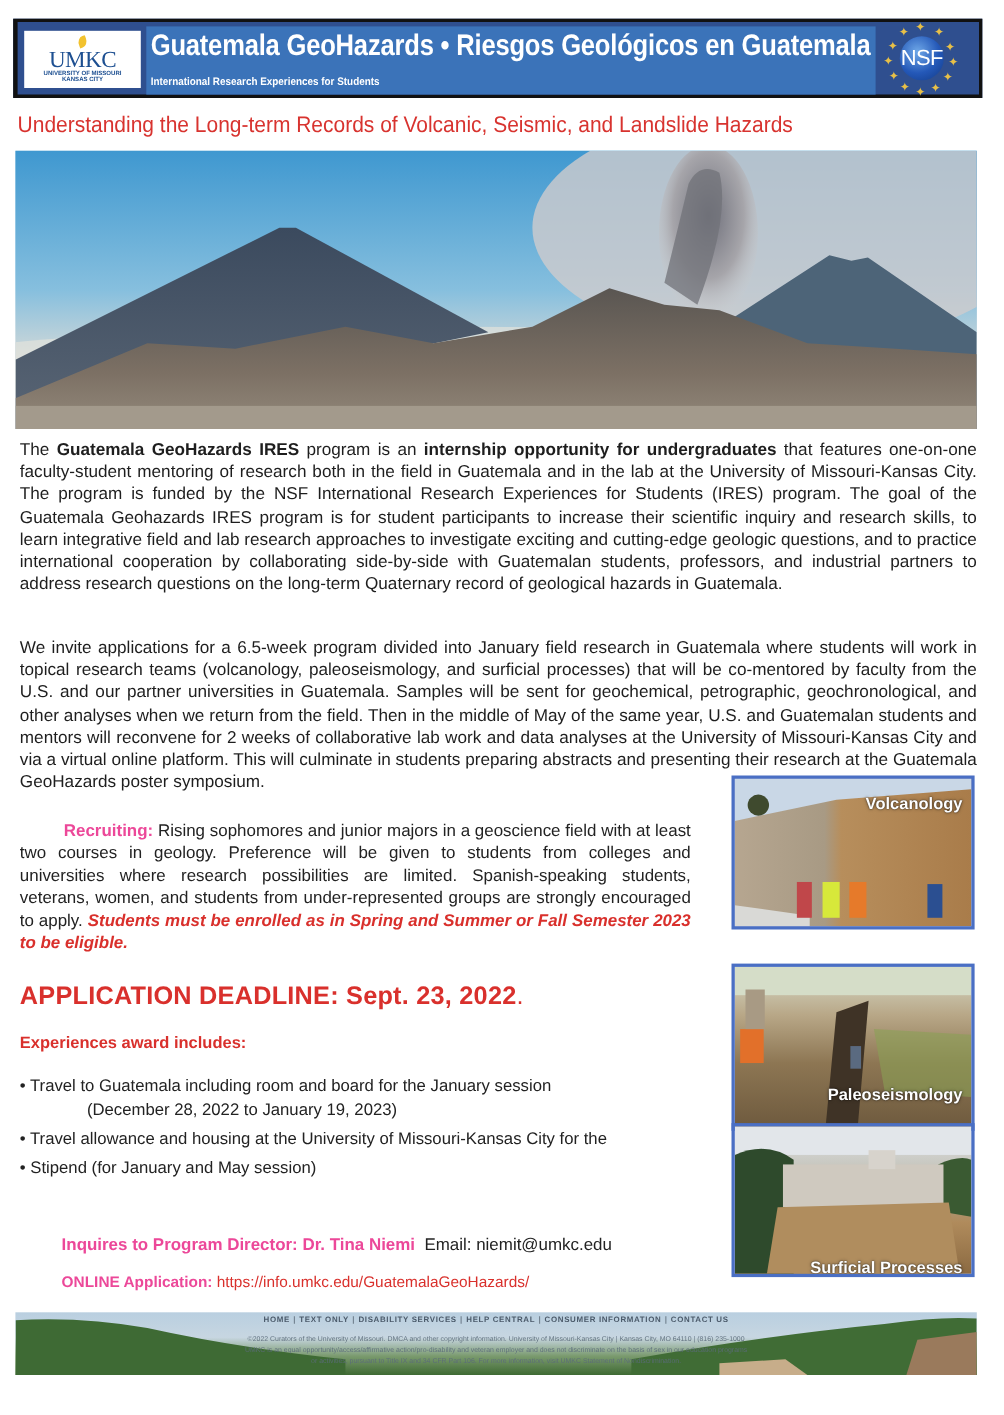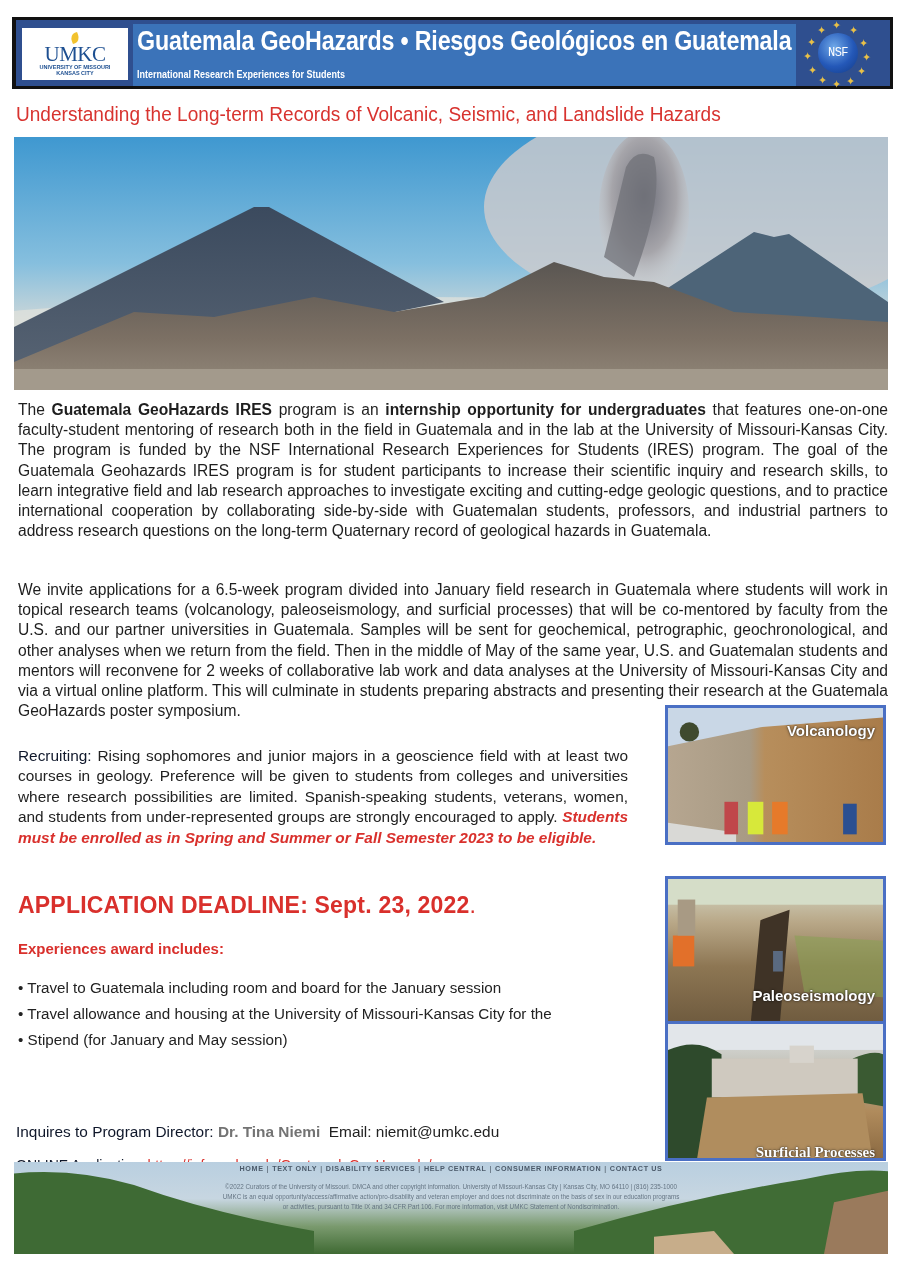--- a/index.html
+++ b/index.html
@@ -43,21 +43,21 @@
     position: absolute; left: 786px; top: 0px; width: 72px; height: 66px; display: flex; align-items: center; justify-content: center;
   }
   .nsf-ring {
     width: 62px; height: 62px; border-radius: 50%; position: relative;
     background: radial-gradient(circle at 50% 50%, transparent 22px, transparent 23px);
   }
   .nsf-globe {
     position: absolute; left: 11px; top: 11px; width: 40px; height: 40px; border-radius: 50%;
     background: radial-gradient(circle at 40% 35%, #6fa8e8 0%, #2458b8 55%, #123a85 100%);
     display: flex; align-items: center; justify-content: center;
-    font-family: Liberation Mono, monospace; font-size: 12px; color: #fff; letter-spacing: -0.5px;
+    font-family: Liberation Sans, sans-serif; font-size: 20px; color: #fff; letter-spacing: -0.5px;
   }
   .nsf-star { position: absolute; color: #e8c048; font-size: 11px; line-height: 11px; }
 
   
   .subtitle {
     position: absolute; left: 16px; top: 102px; font-size: 20.5px; color: #d8332f; white-space: nowrap;
     transform: scaleX(0.93); transform-origin: left top;
   }
 
   
@@ -71,61 +71,61 @@
   .para {
     position: absolute; left: 18px; width: 870px; font-size: 15.6px; line-height: 20.2px; text-align: justify; color: #1e1e1e;
   }
   .para b { font-weight: bold; }
   .p1 { top: 400px; }
   .p2 { top: 580px; }
 
   .recruit {
     position: absolute; left: 18px; top: 746px; width: 610px; font-size: 15.4px; line-height: 20.4px; text-align: justify; color: #222;
   }
-  .red-bold { color: #0f172a; font-weight: normal; }
+  .red-bold { color: #ec4899; font-weight: bold; margin-left: 40px; }
   .red-bi { color: #d9302c; font-weight: bold; font-style: italic; }
 
   .deadline {
     position: absolute; left: 18px; top: 892px; font-size: 23px; font-weight: bold; color: #d9302c; white-space: nowrap; letter-spacing: 0.2px;
   }
   .deadline .dot { font-weight: normal; }
 
   .award-head {
     position: absolute; left: 18px; top: 940px; font-size: 15px; font-weight: bold; color: #d9302c;
   }
   .award-list { position: absolute; left: 18px; top: 978px; width: 630px; font-size: 15.2px; color: #222; }
   .award-item { position: relative; }
   .award-line { display: block; height: 22px; line-height: 20px; white-space: nowrap; }
   .award-indent { padding-left: 61px; }
   .award-item + .award-item { margin-top: 4px; }
 
   .inquire {
     position: absolute; left: 16px; top: 1123px; font-size: 15.4px; white-space: nowrap; color: #222;
   }
-  .inquire .dir { font-weight: bold; color: #737373; }
+  .inquire .dir { font-weight: bold; color: #ec4899; }
   .online {
     position: absolute; left: 16px; top: 1157px; font-size: 14px; white-space: nowrap;
   }
   .online a { color: #d9302c; text-decoration: none; }
 
   
   .photo {
     position: absolute; left: 665px; width: 221px; border: 3px solid #4a6fc4; overflow: hidden;
   }
   .photo-label {
     position: absolute; right: 8px; font-size: 15px; font-weight: bold; color: #ffffff;
     text-shadow: 0 0 3px rgba(0,0,0,0.6), 0 0 1px rgba(0,0,0,0.8); white-space: nowrap;
   }
   .ph-volc { top: 705px; height: 140px; background: linear-gradient(90deg, #b6a690 0%, #a89a84 38%, #b78e5c 45%, #a97c4a 100%); }
   .ph-paleo { top: 876px; height: 152px; background: linear-gradient(180deg, #d8dccb 0%, #b8a787 30%, #8d7653 60%, #6e5a3e 100%); }
-  .ph-surf { top: 1021px; height: 140px; background: linear-gradient(180deg, #dfe3e6 0%, #c9c9c2 25%, #a89f8b 45%, #b08b5c 65%, #8b6a42 100%); font-family: Liberation Serif, serif; }
+  .ph-surf { top: 1021px; height: 140px; background: linear-gradient(180deg, #dfe3e6 0%, #c9c9c2 25%, #a89f8b 45%, #b08b5c 65%, #8b6a42 100%); }
 
   
   .footer {
-    position: absolute; left: 14px; top: 1162px; width: 874px; height: 92px; overflow: hidden;
+    position: absolute; left: 14px; top: 1193px; width: 874px; height: 57px; overflow: hidden;
     background: linear-gradient(180deg, #b9cfe0 0%, #c7d6e1 40%, #7a9a6e 70%, #3f6a33 100%);
   }
   .footer-nav {
     position: absolute; left: 0; right: 0; top: 2px; text-align: center; font-size: 7.2px; font-weight: bold; color: #4b5a6a; letter-spacing: 0.6px;
   }
   .footer-nav span { cursor: pointer; }
   .footer-sep { color: #6b7a88; padding: 0 3px; }
   .footer-legal {
     position: absolute; left: 0; right: 0; top: 20px; text-align: center; font-size: 6.3px; color: #5b6b7a; line-height: 10px; opacity: 0.9;
   }
@@ -205,20 +205,21 @@
 <div class="para p2">We invite applications for a 6.5-week program divided into January field research in Guatemala where students will work in topical research teams (volcanology, paleoseismology, and surficial processes) that will be co-mentored by faculty from the U.S. and our partner universities in Guatemala. Samples will be sent for geochemical, petrographic, geochronological, and other analyses when we return from the field. Then in the middle of May of the same year, U.S. and Guatemalan students and mentors will reconvene for 2 weeks of collaborative lab work and data analyses at the University of Missouri-Kansas City and via a virtual online platform. This will culminate in students preparing abstracts and presenting their research at the Guatemala GeoHazards poster symposium.</div>
 
 <div class="recruit"><span class="red-bold">Recruiting:</span><span> Rising sophomores and junior majors in a geoscience field with at least two courses in geology. Preference will be given to students from colleges and universities where research possibilities are limited. Spanish-speaking students, veterans, women, and students from under-represented groups are strongly encouraged to apply. </span><span class="red-bi">Students must be enrolled as in Spring and Summer or Fall Semester 2023 to be eligible.</span></div>
 
 <div class="deadline"><span>APPLICATION DEADLINE: Sept. 23, 2022</span><span class="dot">.</span></div>
 
 <div class="award-head">Experiences award includes:</div>
 <div class="award-list">
   <div class="award-item">
     <span class="award-line">• Travel to Guatemala including room and board for the January session</span>
+    <span class="award-line award-indent">(December 28, 2022 to January 19, 2023)</span>
   </div>
   <div class="award-item">
     <span class="award-line">• Travel allowance and housing at the University of Missouri-Kansas City for the</span>
   </div>
   <div class="award-item">
     <span class="award-line">• Stipend (for January and May session)</span>
   </div>
 </div>
 
 <div class="inquire"><span class="red-bold">Inquires to Program Director:</span> <span class="dir">Dr. Tina Niemi</span>&nbsp; <span>Email: niemit@umkc.edu</span></div>

